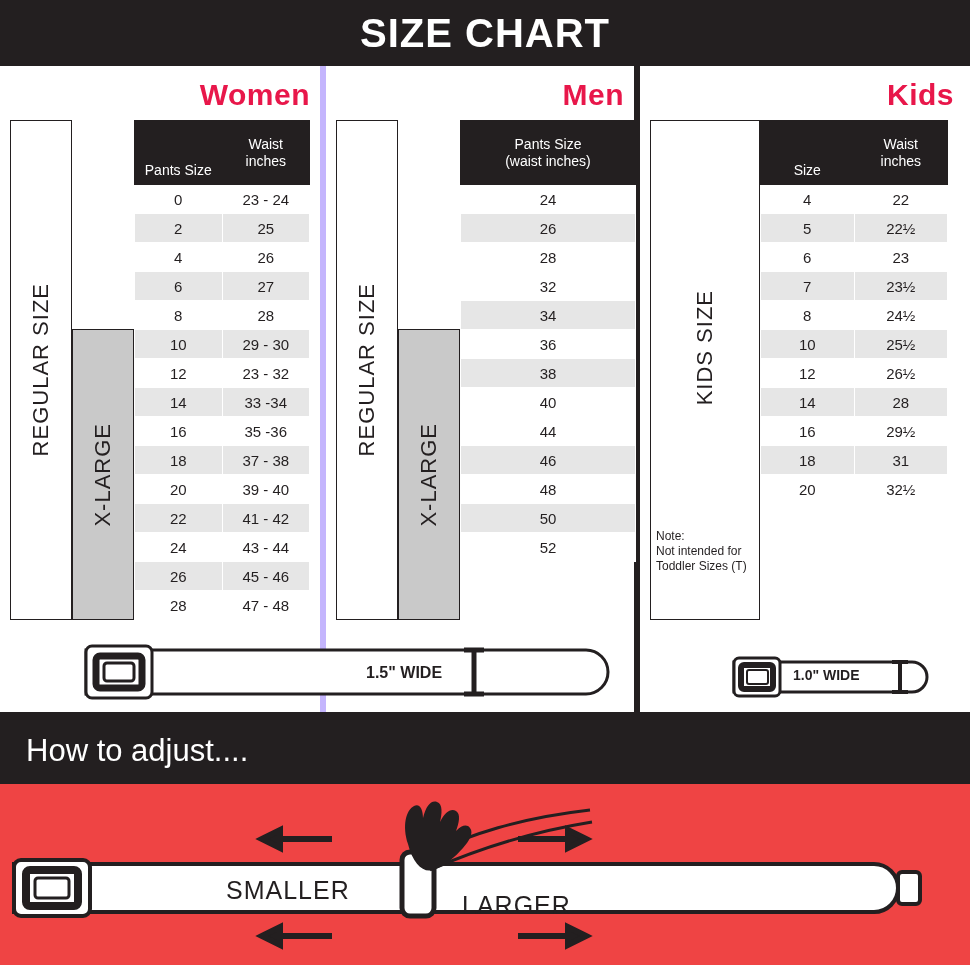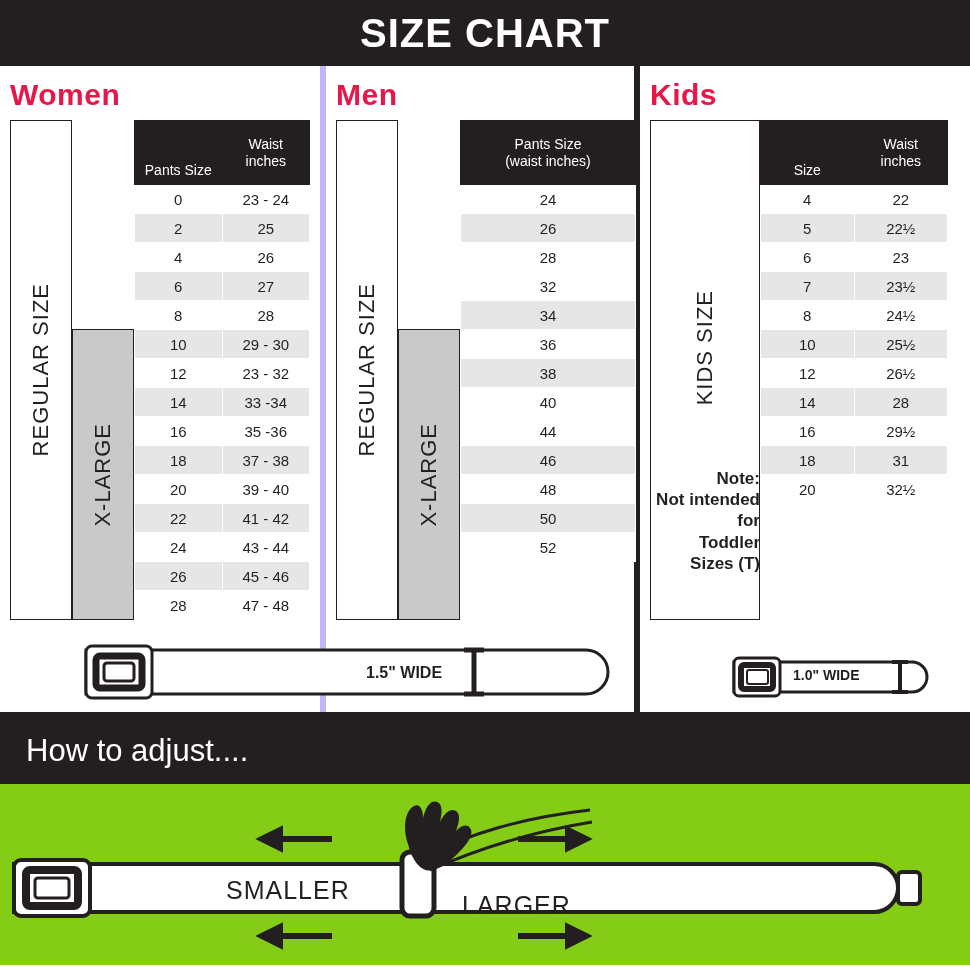--- a/index.html
+++ b/index.html
@@ -25,21 +25,21 @@
   .charts {
     display: flex; height: 652px; background: #fff;
     border-bottom: 6px solid #231f20;
   }
   .col { position: relative; padding: 0 10px; }
   .col.women { width: 320px; }
   .col.men   { width: 320px; border-right: 6px solid #231f20; border-left: 6px solid #c4b5fd;}
   .col.kids  { width: 324px; }
 
   .col-title {
-    text-align: left; color: #e8174a; font-size: 30px; font-weight: 700;
+    text-align: right; color: #e8174a; font-size: 30px; font-weight: 700;
     padding-top: 12px; padding-bottom: 8px; letter-spacing: .5px;
   }
 
   table.size { width: 100%; border-collapse: collapse; }
   table.size th, table.size td {
     border: 1px solid #fff;
     text-align: center;
     font-size: 15px;
     height: 29px;
     color: #231f20;
@@ -52,36 +52,35 @@
   thead.head th.two-line { vertical-align: middle; padding-bottom: 0; line-height: 1.15; }
   .row-light td { background: #ffffff; }
   .row-dark td  { background: #e6e6e6; }
   .vert-text {
     writing-mode: vertical-rl; transform: rotate(180deg);
     font-size: 22px; letter-spacing: 1px; white-space: nowrap;
     color: #231f20;
   }
 
   .note {
-    position: absolute; font-size: 17px; font-weight: 700; line-height: 1.25;
+    position: absolute; font-size: 12px; font-weight: 400; line-height: 1.25;
     color: #231f20;
-    text-align: right;
   }
 
   
   .belt-row { position: relative; height: 86px; }
   .belt-label { font-size: 16px; font-weight: 600; color: #231f20; }
 
   
   .adjust-bar {
     height: 66px; background: #231f20; color: #fff;
     display: flex; align-items: center; padding-left: 26px;
   }
   .adjust-bar h2 { font-size: 31px; font-weight: 400; }
-  .adjust-area { position: relative; height: 181px; background: #84cc16; }
+  .adjust-area { position: relative; height: 181px; background: #ef4444; }
   .adjust-word { font-size: 25px; letter-spacing: 1px; color: #231f20; }
 
   svg { display:block; }
 </style>
 </head>
 <body>
 
 <div class="page">
 
   <div class="title-bar">

